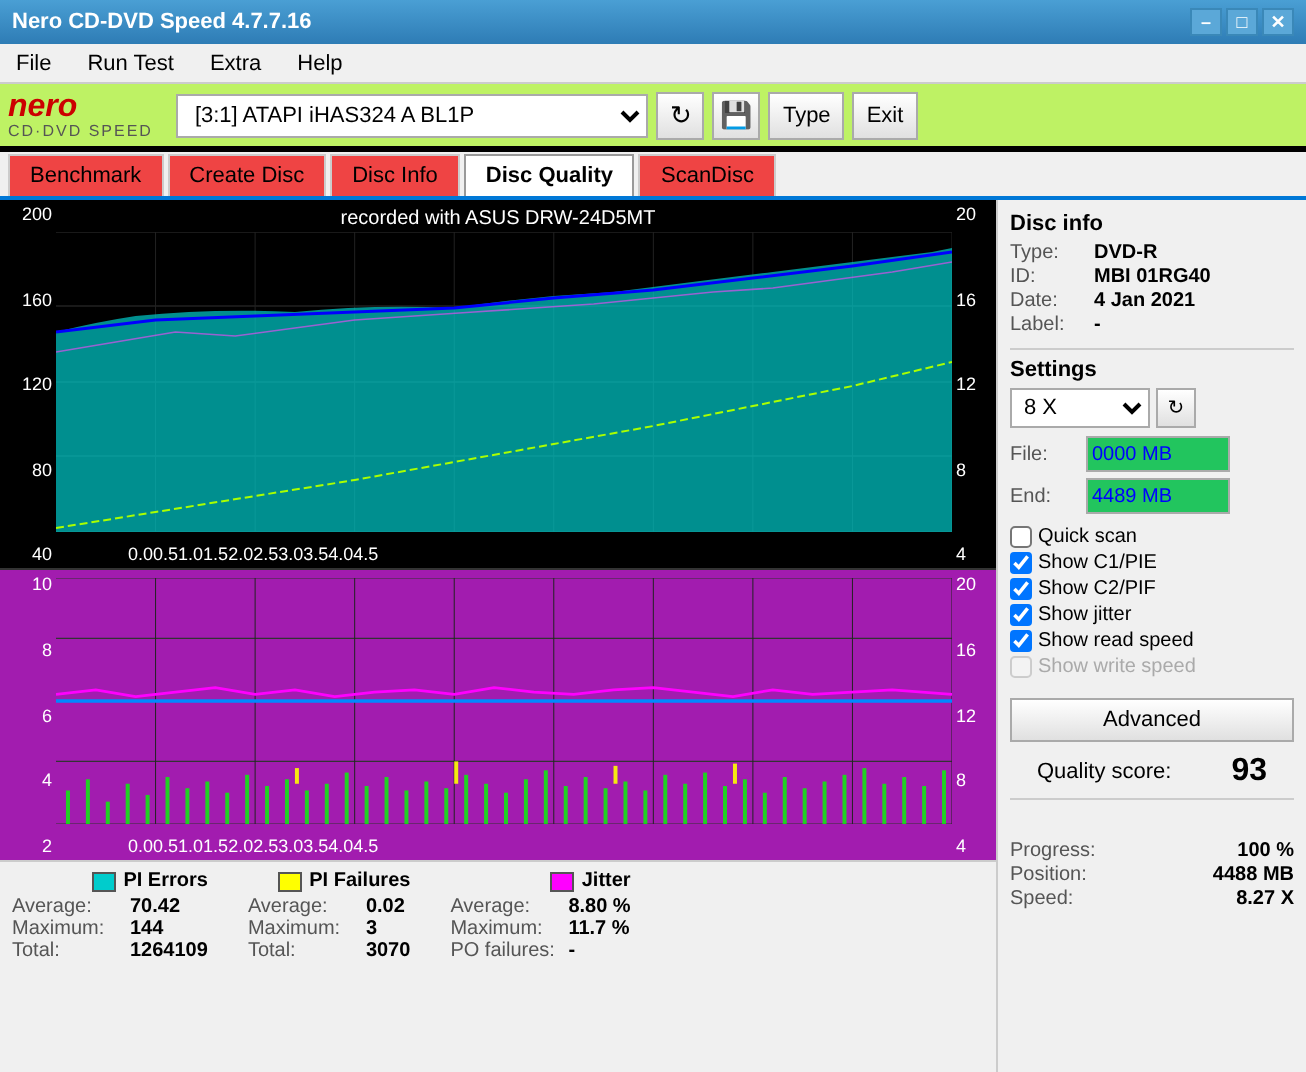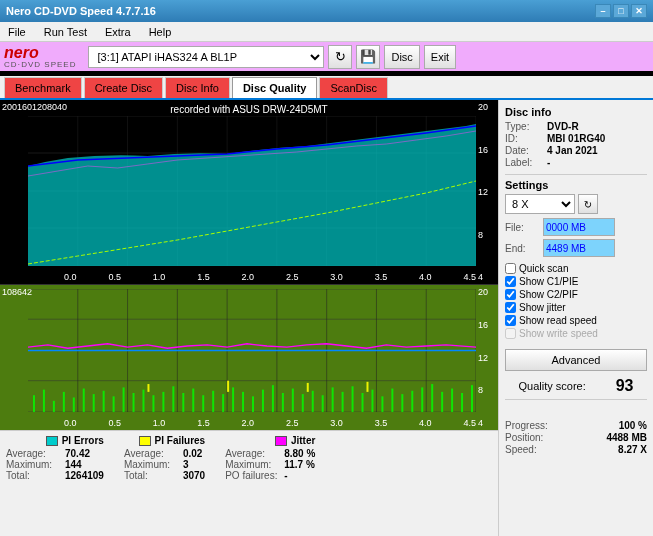--- a/index.html
+++ b/index.html
@@ -36,26 +36,26 @@
       align-items: center;
       padding: 0 4px;
       border-bottom: 1px solid #ccc;
       font-size: 11px;
       gap: 10px;
     }
     .menu-item { cursor: pointer; padding: 1px 4px; }
 
     
     .toolbar {
-      background: #f0abfc;
+      background: #bef264;
       height: 34px;
       display: flex;
       align-items: center;
       padding: 2px 4px;
-      border-bottom: 5px solid #000000;
+      border-bottom: 3px solid #000000;
       gap: 4px;
     }
     .nero-logo {
       display: flex; flex-direction: column; line-height: 1;
       margin-right: 8px;
     }
     .nero-logo .nero-text { font-size: 16px; font-weight: bold; color: #cc0000; font-style: italic; }
     .nero-logo .subtitle { font-size: 8px; color: #555; letter-spacing: 1px; }
     
     .drive-select {
@@ -131,21 +131,21 @@
     }
     
     
     .y-axis-left {
       position: absolute;
       left: 0;
       top: 0;
       bottom: 0;
       width: 28px;
       display: flex;
-      flex-direction: row;
+      flex-direction: column;
       justify-content: space-between;
       padding: 2px 2px;
       color: white;
       font-size: 9px;
       text-align: right;
     }
     .y-axis-right {
       position: absolute;
       right: 0;
       top: 0;
@@ -159,30 +159,29 @@
       font-size: 9px;
       text-align: left;
     }
 
     .x-axis {
       position: absolute;
       left: 28px;
       right: 22px;
       bottom: 2px;
       display: flex;
-      justify-content: space-between;
       color: white;
       font-size: 9px;
       padding-left: 36px;
     }
 
     
     .chart-bottom {
       height: 145px;
-      background: #4d7c0f;
+      background: #a21caf;
       position: relative;
     }
 
     
     .legend-area {
       background: #f0f0f0;
       border-top: 1px solid #ccc;
       padding: 4px 6px;
       display: flex;
       gap: 20px;
@@ -228,21 +227,21 @@
     .speed-row { display: flex; align-items: center; gap: 3px; margin-bottom: 4px; }
     .speed-combo {
       width: 70px; height: 20px;
       border: 1px solid #aaa; background: white;
       font-size: 11px; padding: 0 2px;
     }
     .mb-row { display: flex; align-items: center; margin-bottom: 3px; }
     .mb-label { width: 38px; color: #555; }
     .mb-input {
       width: 72px; height: 18px;
-      border: 1px solid #aaa; background: #7dd3fc;
+      border: 1px solid #aaa; background: #22c55e;
       font-size: 10px; padding: 0 2px; color: #00f;
     }
     
     .checkbox-row { display: flex; align-items: center; gap: 3px; margin-bottom: 2px; font-size: 10px; }
     .checkbox-row input { width: 11px; height: 11px; }
     
     .advanced-btn {
       width: 100%;
       height: 22px;
       background: linear-gradient(to bottom, #fff, #e0e0e0);
@@ -298,21 +297,21 @@
 <div class="toolbar">
   <div class="nero-logo">
     <span class="nero-text">nero</span>
     <span class="subtitle">CD·DVD SPEED</span>
   </div>
   <div class="drive-select">
     <select class="drive-combo"><option>[3:1]  ATAPI iHAS324  A BL1P</option></select>
   </div>
   <div class="icon-btn" title="Refresh">↻</div>
   <div class="icon-btn" title="Save">💾</div>
-  <button class="toolbar-btn">Disc</button>
+  <button class="toolbar-btn">Type</button>
   <button class="toolbar-btn">Exit</button>
 </div>
 
 <div class="tabs">
   <div class="tab">Benchmark</div>
   <div class="tab">Create Disc</div>
   <div class="tab">Disc Info</div>
   <div class="tab active">Disc Quality</div>
   <div class="tab">ScanDisc</div>
 </div>

